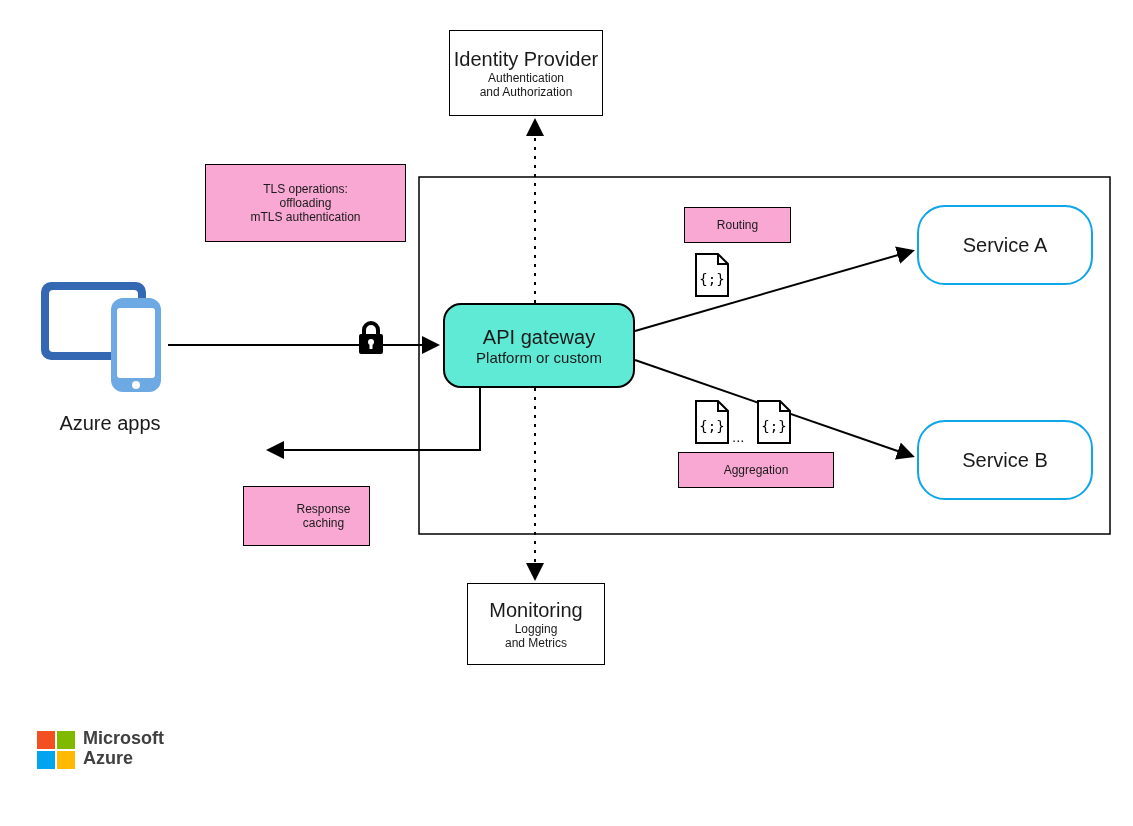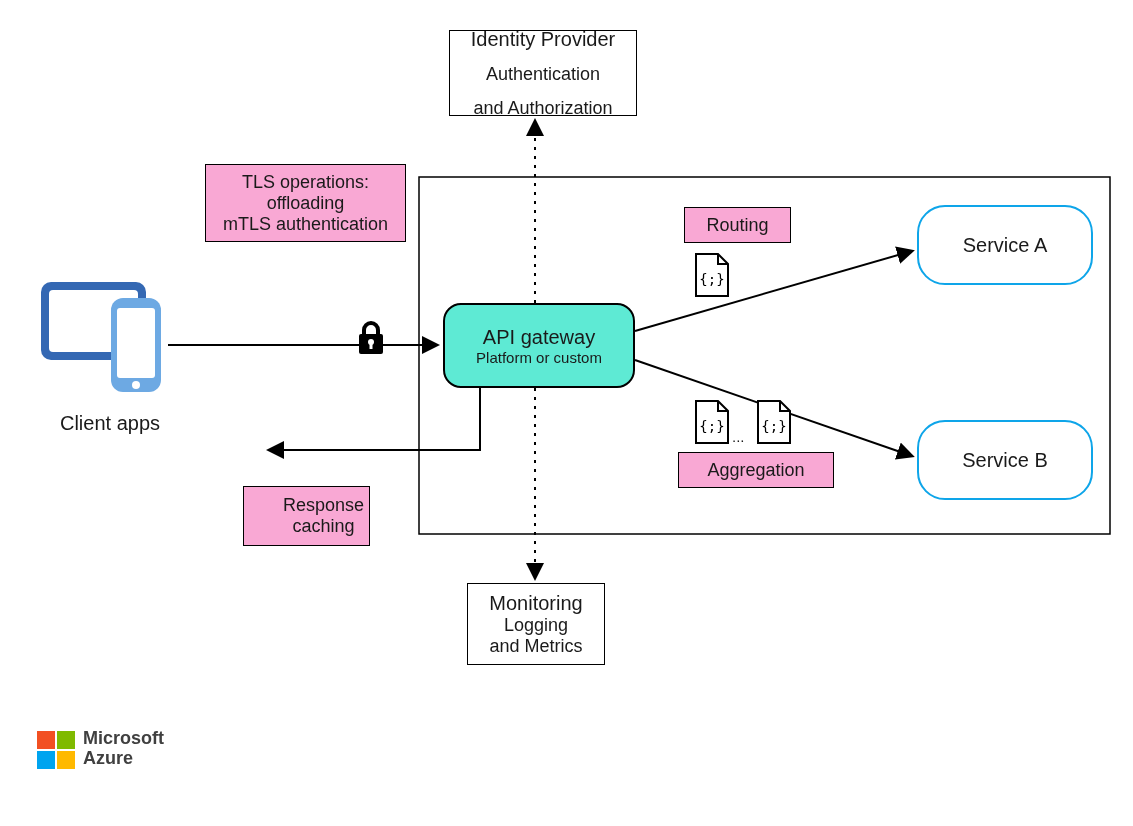--- a/index.html
+++ b/index.html
@@ -28,21 +28,21 @@
     flex-direction: column;
     align-items: center;
     justify-content: center;
     box-sizing: border-box;
   }
   .label-box {
     background: #f9a8d4;
     border: 1px solid #000;
   }
   .bigtext { font-size: 20px; }
-  .medtext { font-size: 18px; }
+  .medtext { font-size: 12px; }
   .smalltext { font-size: 15px; }
   .svc {
     position: absolute;
     border: 2px solid #0ea5e9;
     border-radius: 28px;
     background: #fff;
     display:flex; align-items:center; justify-content:center;
     box-sizing: border-box;
   }
   .gateway {
@@ -98,21 +98,21 @@
 
     <line x1="535" y1="388" x2="535" y2="578" stroke="#000" stroke-width="2" stroke-dasharray="3,6" marker-end="url(#arrow)"></line>
 
     <line x1="635" y1="331" x2="912" y2="251" stroke="#000" stroke-width="2" marker-end="url(#arrow)"></line>
 
     <line x1="635" y1="360" x2="912" y2="456" stroke="#000" stroke-width="2" marker-end="url(#arrow)"></line>
 
     <path d="M 480 388 L 480 450 L 269 450" fill="none" stroke="#000" stroke-width="2" marker-end="url(#arrow)"></path>
   </svg>
 
-  <div class="box" style="left:449px; top:30px; width:188px; height:86px;gap:13px;">
+  <div class="box" style="left:449px; top:30px; width:154px; height:86px;">
     <div class="bigtext">Identity Provider</div>
     <div class="medtext">Authentication</div>
     <div class="medtext">and Authorization</div>
   </div>
 
   <div class="box label-box" style="left:205px; top:164px; width:201px; height:78px;">
     <div class="medtext">TLS operations:</div>
     <div class="medtext">offloading</div>
     <div class="medtext">mTLS authentication</div>
   </div>
@@ -130,21 +130,21 @@
     <svg viewBox="0 0 130 120" width="130" height="120">
 
       <rect x="2" y="6" width="105" height="78" rx="10" fill="#3468b3"></rect>
       <rect x="10" y="14" width="89" height="62" rx="4" fill="#fff"></rect>
 
       <rect x="72" y="22" width="50" height="94" rx="12" fill="#6da9e3"></rect>
       <rect x="78" y="32" width="38" height="70" rx="3" fill="#fff"></rect>
       <circle cx="97" cy="109" r="4" fill="#fff"></circle>
     </svg>
   </div>
-  <div class="client-label bigtext" style="left:55px; top:412px; width:110px;">Client apps</div>
+  <div class="client-label bigtext" style="left:55px; top:412px; width:110px;">Azure apps</div>
 
   <div class="box gateway" style="left:443px; top:303px; width:192px; height:85px;">
     <div class="bigtext">API gateway</div>
     <div class="smalltext">Platform or custom</div>
   </div>
 
   <div class="box label-box medtext" style="left:684px; top:207px; width:107px; height:36px;">Routing</div>
 
   <div style="position:absolute; left:694px; top:252px; width:36px; height:46px;">
     <svg viewBox="0 0 36 46" width="36" height="46">

